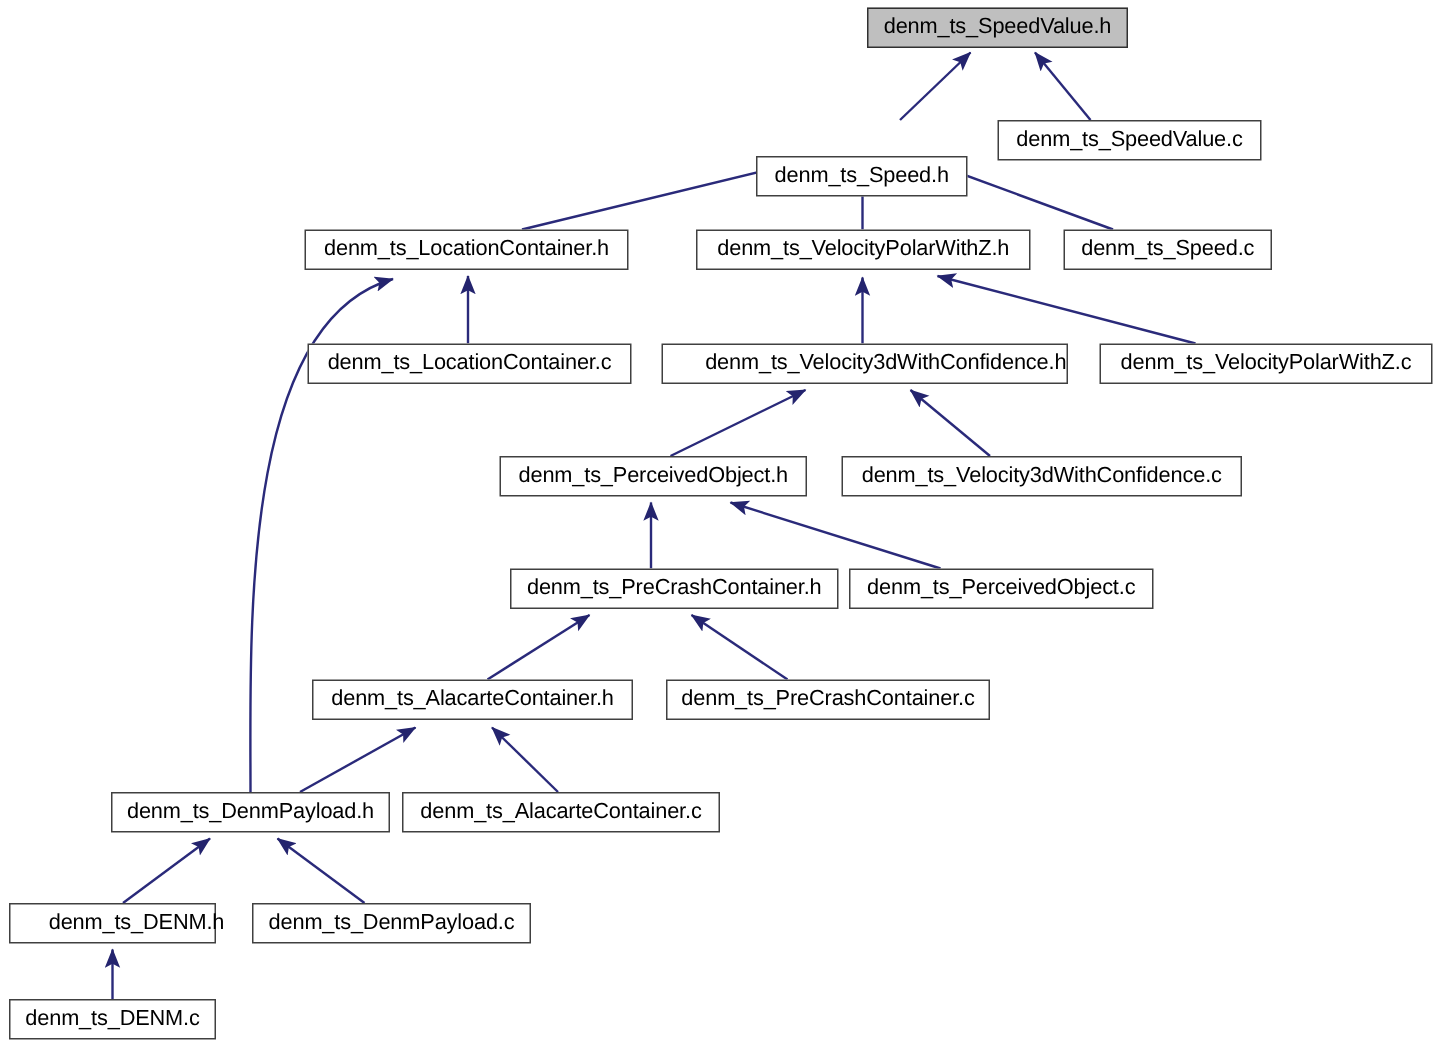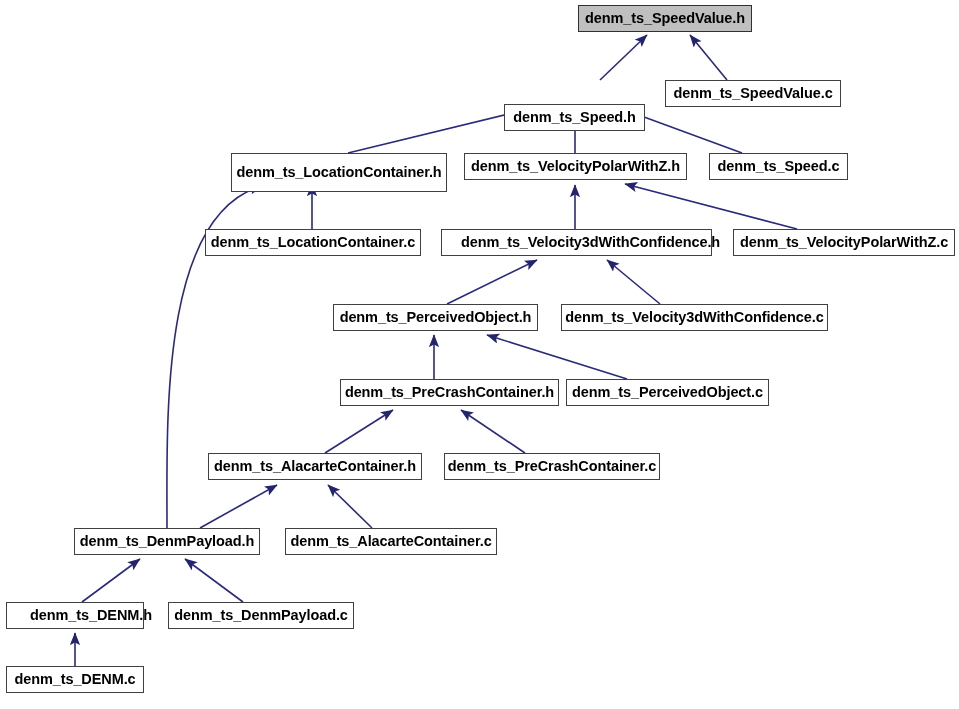--- a/index.html
+++ b/index.html
@@ -9,21 +9,20 @@
   }
   body {
     font-family: "Liberation Sans", sans-serif;
   }
   #graph-root {
     position: relative;
     width: 959px;
     height: 709px;
     background: #ffffff;
     overflow: hidden;
-    font-weight: bold;
   }
   #graph-svg {
     position: absolute;
     top: 0;
     left: 0;
     width: 959px;
     height: 709px;
   }
   .node-box {
     position: absolute;
@@ -85,21 +84,21 @@
   <div id="nodes-layer">
       <div class="node-box highlight" style="left: 578px; top: 5px; width: 174px; height: 27px;">
         <span class="node-label">denm_ts_SpeedValue.h</span>
       </div>
       <div class="node-box" style="left: 504px; top: 80px; width: 141px; height: 27px; margin-top: 24px;">
         <span class="node-label">denm_ts_Speed.h</span>
       </div>
       <div class="node-box" style="left: 665px; top: 80px; width: 176px; height: 27px;">
         <span class="node-label">denm_ts_SpeedValue.c</span>
       </div>
-      <div class="node-box" style="left: 203px; top: 153px; width: 216px; height: 39px; margin-left: 28px;">
+      <div class="node-box" style="left: 203px; top: 153px; width: 216px; height: 27px;">
         <span class="node-label">denm_ts_LocationContainer.h</span>
       </div>
       <div class="node-box" style="left: 464px; top: 153px; width: 223px; height: 27px;">
         <span class="node-label">denm_ts_VelocityPolarWithZ.h</span>
       </div>
       <div class="node-box" style="left: 709px; top: 153px; width: 139px; height: 27px;">
         <span class="node-label">denm_ts_Speed.c</span>
       </div>
       <div class="node-box" style="left: 205px; top: 229px; width: 216px; height: 27px;">
         <span class="node-label">denm_ts_LocationContainer.c</span>
@@ -124,21 +123,21 @@
       </div>
       <div class="node-box" style="left: 208px; top: 453px; width: 214px; height: 27px;">
         <span class="node-label">denm_ts_AlacarteContainer.h</span>
       </div>
       <div class="node-box" style="left: 444px; top: 453px; width: 216px; height: 27px;">
         <span class="node-label">denm_ts_PreCrashContainer.c</span>
       </div>
       <div class="node-box" style="left: 74px; top: 528px; width: 186px; height: 27px;">
         <span class="node-label">denm_ts_DenmPayload.h</span>
       </div>
-      <div class="node-box" style="left: 285px; top: 528px; width: 212px; height: 27px;">
+      <div class="node-box" style="left: 268px; top: 528px; width: 212px; height: 27px;">
         <span class="node-label">denm_ts_AlacarteContainer.c</span>
       </div>
       <div class="node-box" style="left: 6px; top: 602px; width: 138px; height: 27px; padding-left: 32px;">
         <span class="node-label">denm_ts_DENM.h</span>
       </div>
       <div class="node-box" style="left: 168px; top: 602px; width: 186px; height: 27px; justify-content: center;">
         <span class="node-label">denm_ts_DenmPayload.c</span>
       </div>
       <div class="node-box" style="left: 6px; top: 666px; width: 138px; height: 27px;">
         <span class="node-label">denm_ts_DENM.c</span>

